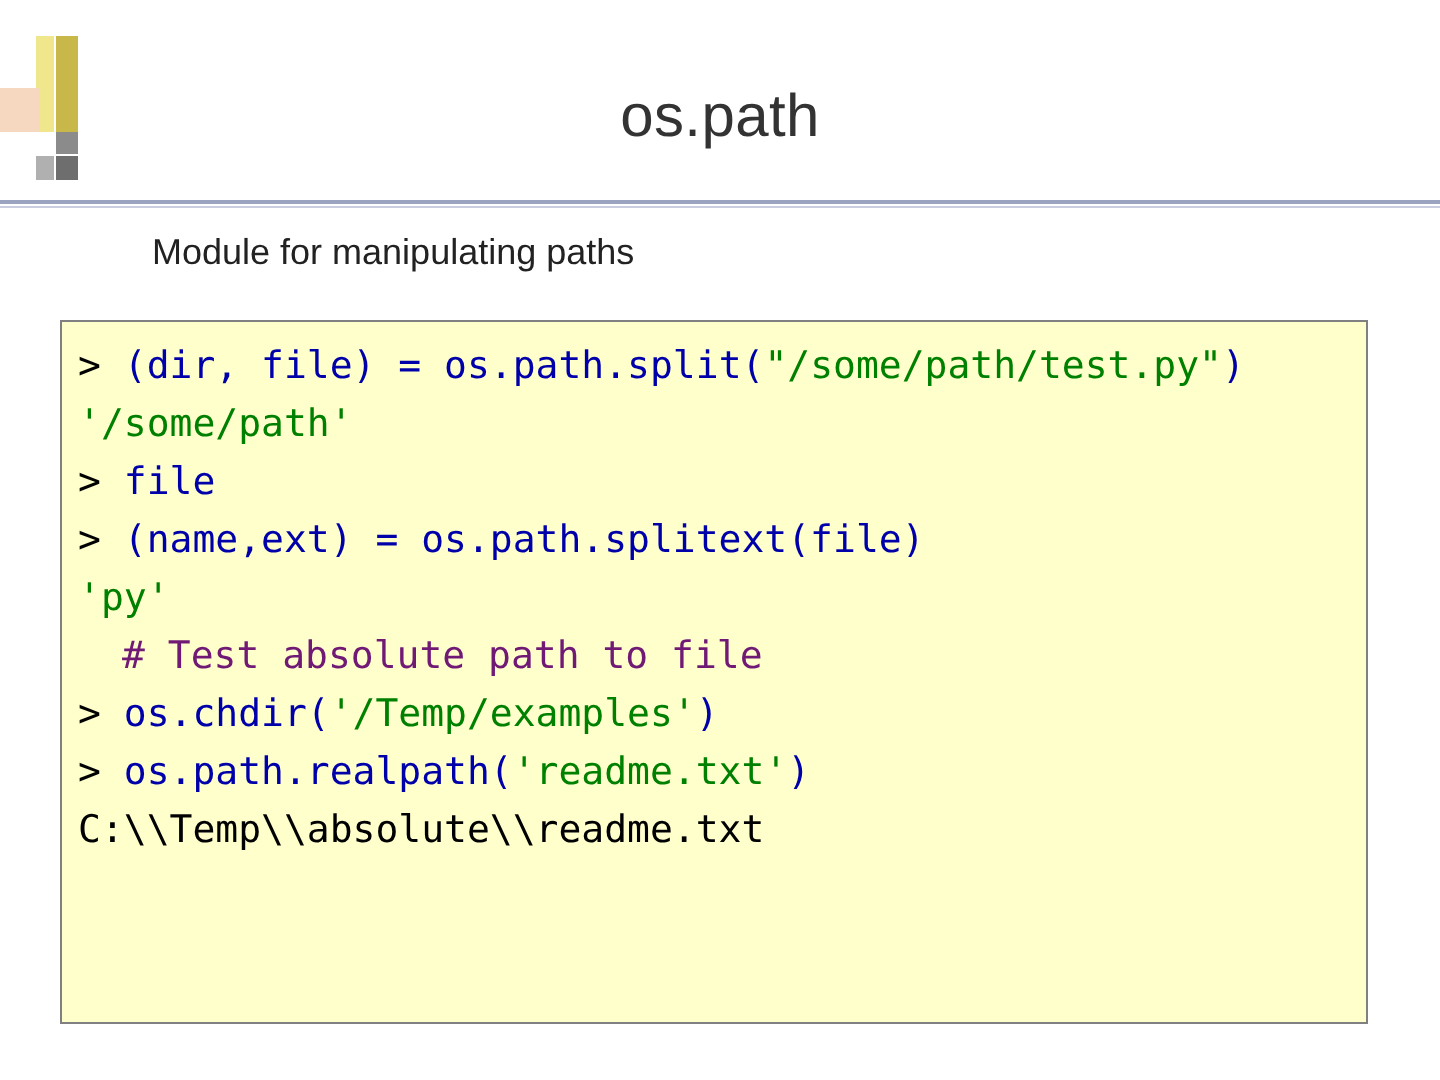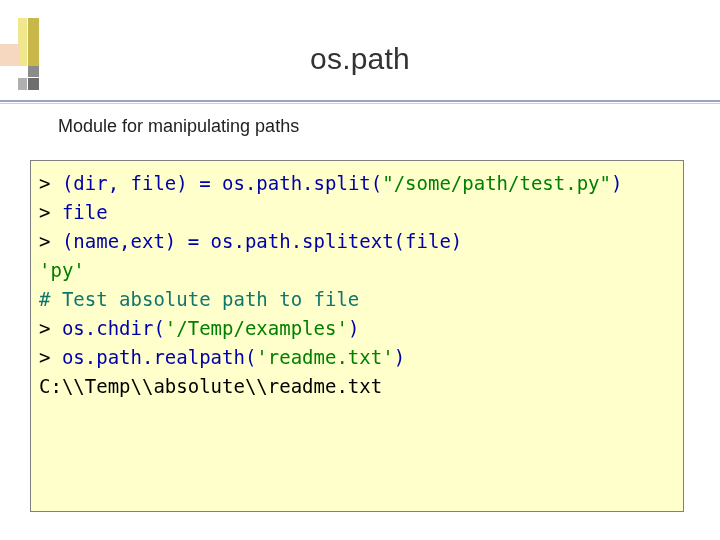--- a/index.html
+++ b/index.html
@@ -64,21 +64,21 @@
     left: 0px;
     top: 103px;
     width: 720px;
     height: 1px;
     background: #c9cee0;
   }
 
   
   .subtitle {
     position: absolute;
-    left: 58px;
+    left: 76px;
     top: 116px;
     font-size: 18px;
     color: #222222;
   }
 
   
   .codebox {
     position: absolute;
     left: 30px;
     top: 160px;
@@ -92,21 +92,21 @@
   }
   .code-line {
     font-family: "DejaVu Sans Mono", monospace;
     font-size: 19px;
     line-height: 29px;
     white-space: pre;
     color: #000000;
   }
   .c-blue   { color: #0000aa; }
   .c-green  { color: #008000; }
-  .c-dkgreen{ color: #0f766e; }
+  .c-dkgreen{ color: #701a75; margin-left: 22px; }
   .c-black  { color: #000000; }
 </style>
 </head>
 <body>
 
 <div class="slide">
 
   <div class="deco">
     <div class="blk b1"></div>
     <div class="blk b2"></div>
@@ -117,20 +117,21 @@
   </div>
 
   <div class="title">os.path</div>
   <div class="title-rule"></div>
   <div class="title-rule2"></div>
 
   <div class="subtitle">Module for manipulating paths</div>
 
   <div class="codebox" id="codebox">
       <div class="code-line"><span class="c-black">&gt; </span><span class="c-blue">(dir, file) = </span><span class="c-blue">os.path.split(</span><span class="c-green">"/some/path/test.py"</span><span class="c-blue">)</span></div>
+      <div class="code-line"><span class="c-green">'/some/path'</span></div>
       <div class="code-line"><span class="c-black">&gt; </span><span class="c-blue">file</span></div>
       <div class="code-line"><span class="c-black">&gt; </span><span class="c-blue">(name,ext) = os.path.splitext(file)</span></div>
       <div class="code-line"><span class="c-green">'py'</span></div>
       <div class="code-line"><span class="c-dkgreen"># Test absolute path to file</span></div>
       <div class="code-line"><span class="c-black">&gt; </span><span class="c-blue">os.chdir(</span><span class="c-green">'/Temp/examples'</span><span class="c-blue">)</span></div>
       <div class="code-line"><span class="c-black">&gt; </span><span class="c-blue">os.path.realpath(</span><span class="c-green">'readme.txt'</span><span class="c-blue">)</span></div>
       <div class="code-line"><span class="c-black">C:\\Temp\\absolute\\readme.txt</span></div>
     </div>
 
 </div>

